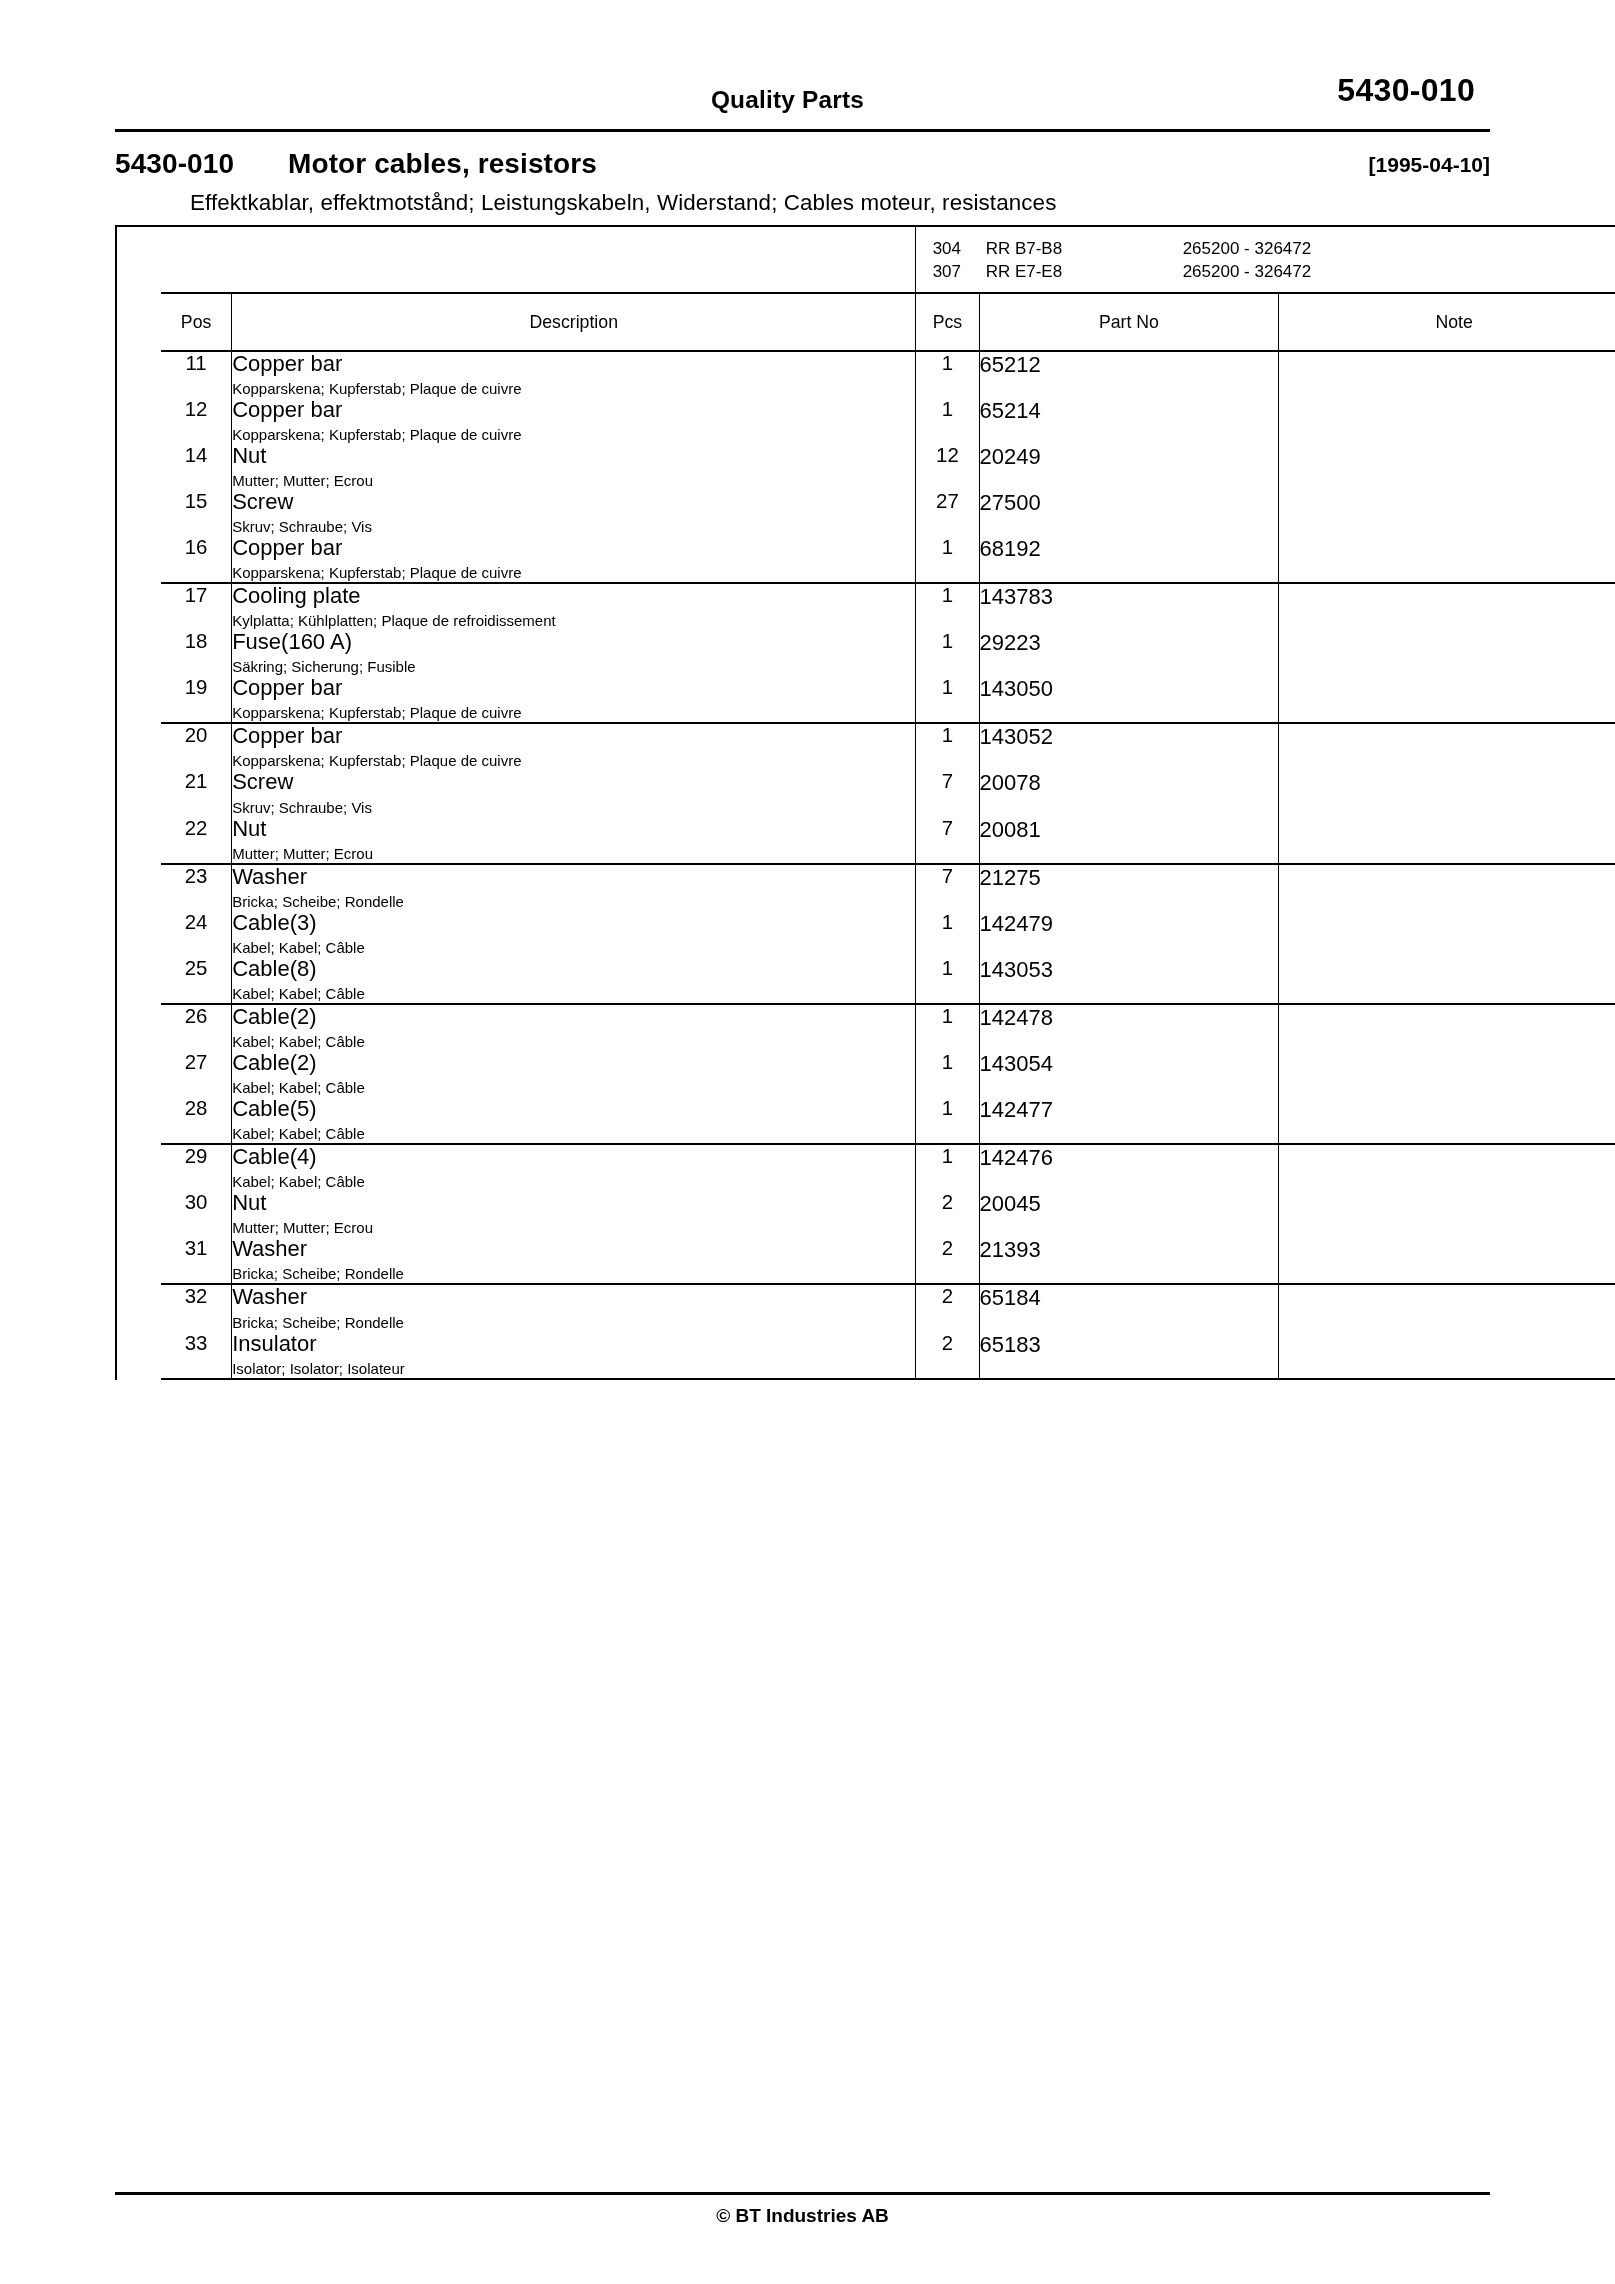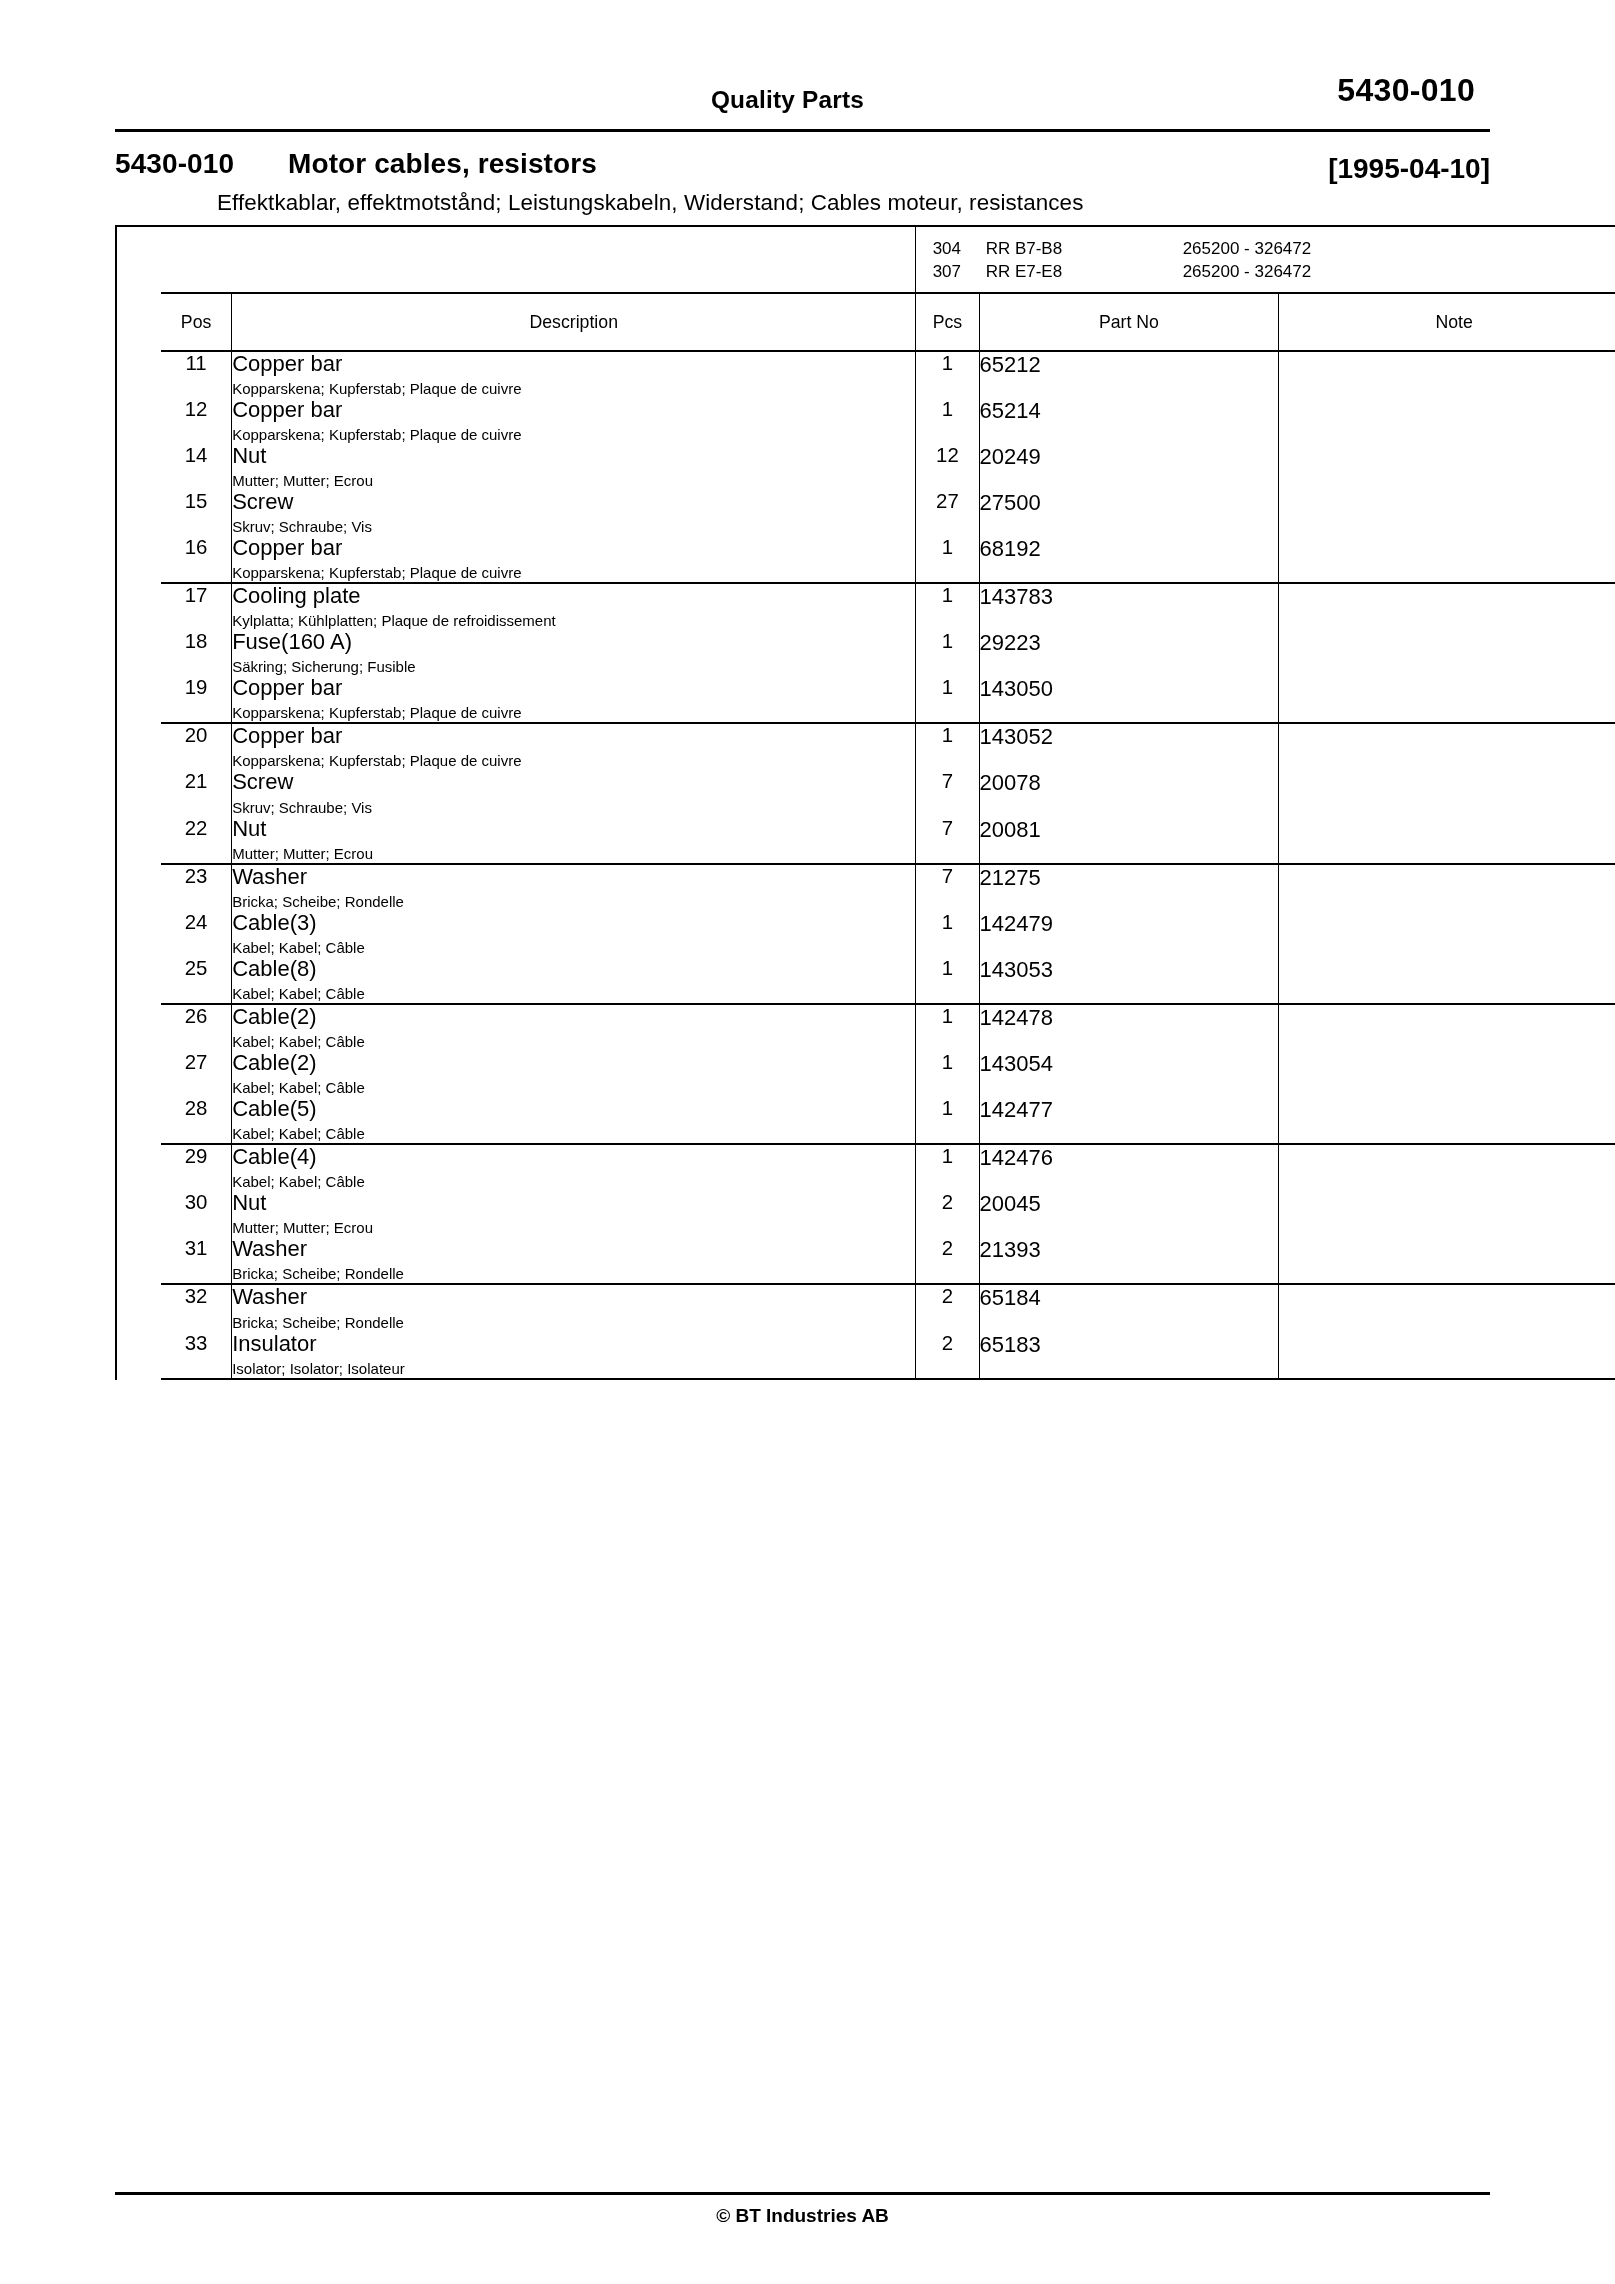--- a/index.html
+++ b/index.html
@@ -80,25 +80,25 @@
     left: 173px;
     top: 0;
     font-size: 28px;
     font-weight: bold;
     letter-spacing: 0.1px;
   }
   .section-date {
     position: absolute;
     right: 0;
     top: 5.4px;
-    font-size: 28px;
+    font-size: 21px;
     font-weight: bold;
   }
   .section-subtitle {
-    margin-left: 102px;
+    margin-left: 75px;
     margin-top: 5.4px;
     font-size: 22.4px;
     letter-spacing: 0.1px;
   }
 
   
   .table-wrap {
     position: absolute;
     left: 115px;
     top: 225px;

